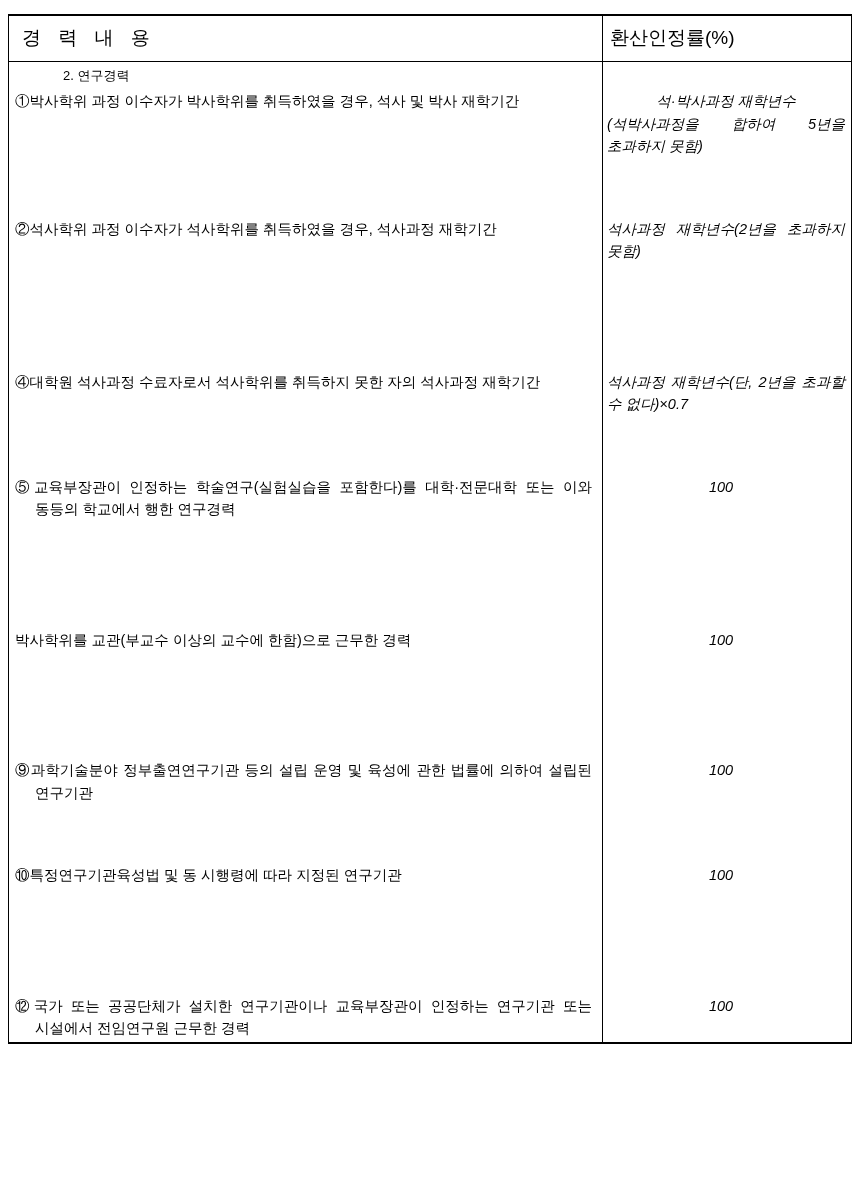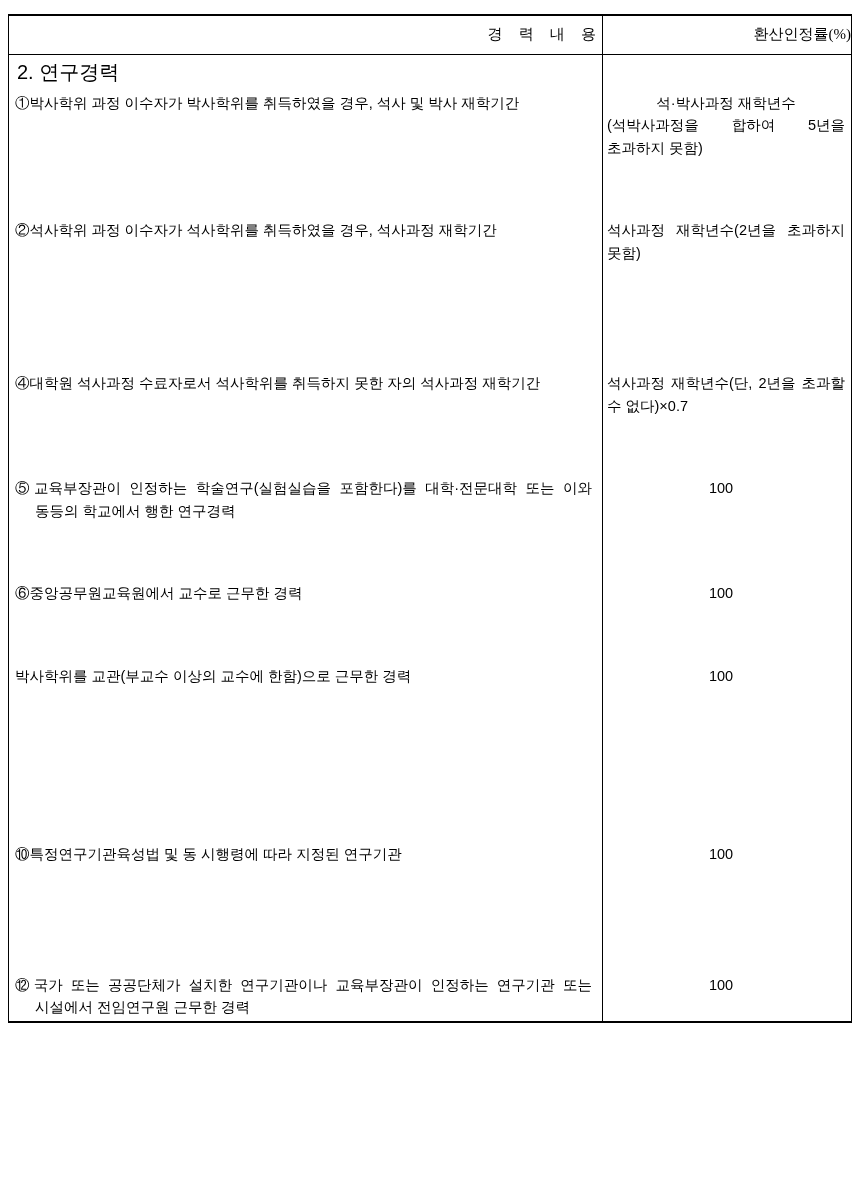--- a/index.html
+++ b/index.html
@@ -31,70 +31,71 @@
     border-left: 1px solid #000;
     border-right: 1px solid #000;
   }
   table.career-table col.c-desc { width: 594px; }
   table.career-table col.c-rate { width: 249px; }
 
   thead th {
     border-bottom: 1px solid #000;
     padding: 9px 0 10px 7px;
     font-weight: normal;
-    font-size: 15px;
-    text-align: right;
+    font-size: 19px;
+    text-align: left;
     vertical-align: middle;
   }
   thead th.col-desc {
     border-right: 1px solid #000;
     letter-spacing: 6px;
     text-indent: 6px;
   }
   thead th.col-rate {
     letter-spacing: 0px;
-    font-family: Liberation Serif, serif;
   }
 
   tbody td {
     vertical-align: top;
     font-size: 14.5px;
     line-height: 1.55;
   }
   tbody td.desc {
     border-right: 1px solid #000;
     padding: 2px 10px 2px 6px;
     text-align: justify;
     text-justify: inter-character;
     word-break: keep-all;
   }
   tbody td.rate {
     padding: 2px 20px 2px 8px;
     text-align: center;
     word-break: keep-all;
+    font-style: italic;
   }
   tbody td.rate.left {
     text-align: justify;
     text-justify: inter-character;
     padding-left: 4px;
     padding-right: 6px;
   }
   tbody td.rate.left .firstline {
     display: block;
     text-align: center;
   }
 
   .section-head {
     padding-top: 9px;
     padding-bottom: 3px;
   }
   .section-head .lbl {
     display: inline-block;
     padding-left: 2px;
-    font-size: 20px;
+    font-size: 13px;
+    margin-left: 46px;
   }
 
   .item {
     display: block;
     padding-left: 20px;
     text-indent: -20px;
     margin: 0;
   }
   .item-row td { padding-top: 13px; padding-bottom: 0px; }
   .item-row.tight td { padding-top: 10px; }
@@ -187,26 +188,20 @@
           <span class="item">⑤교육부장관이 인정하는 학술연구(실험실습을 포함한다)를 대학·전문대학 또는 이와 동등의 학교에서 행한 연구경력</span>
         </td>
         <td class="rate">100</td>
       </tr>
 
       <tr class="spacer-row">
         <td class="desc"></td>
         <td class="rate"></td>
       </tr>
 
-      <tr class="item-row tight">
-        <td class="desc">
-          <span class="item">⑥중앙공무원교육원에서 교수로 근무한 경력</span>
-        </td>
-        <td class="rate">100</td>
-      </tr>
 
       <tr class="spacer-row">
         <td class="desc"></td>
         <td class="rate"></td>
       </tr>
 
       <tr class="item-row tight">
         <td class="desc">
           <span class="item">박사학위를 교관(부교수 이상의 교수에 한함)으로 근무한 경력</span>
         </td>
@@ -217,20 +212,26 @@
         <td class="desc"></td>
         <td class="rate"></td>
       </tr>
 
 
       <tr class="spacer-row">
         <td class="desc"></td>
         <td class="rate"></td>
       </tr>
 
+      <tr class="item-row tight">
+        <td class="desc">
+          <span class="item">⑨과학기술분야 정부출연연구기관 등의 설립 운영 및 육성에 관한 법률에 의하여 설립된 연구기관</span>
+        </td>
+        <td class="rate">100</td>
+      </tr>
 
       <tr class="spacer-row">
         <td class="desc"></td>
         <td class="rate"></td>
       </tr>
 
       <tr class="item-row tight">
         <td class="desc">
           <span class="item">⑩특정연구기관육성법 및 동 시행령에 따라 지정된 연구기관</span>
         </td>

